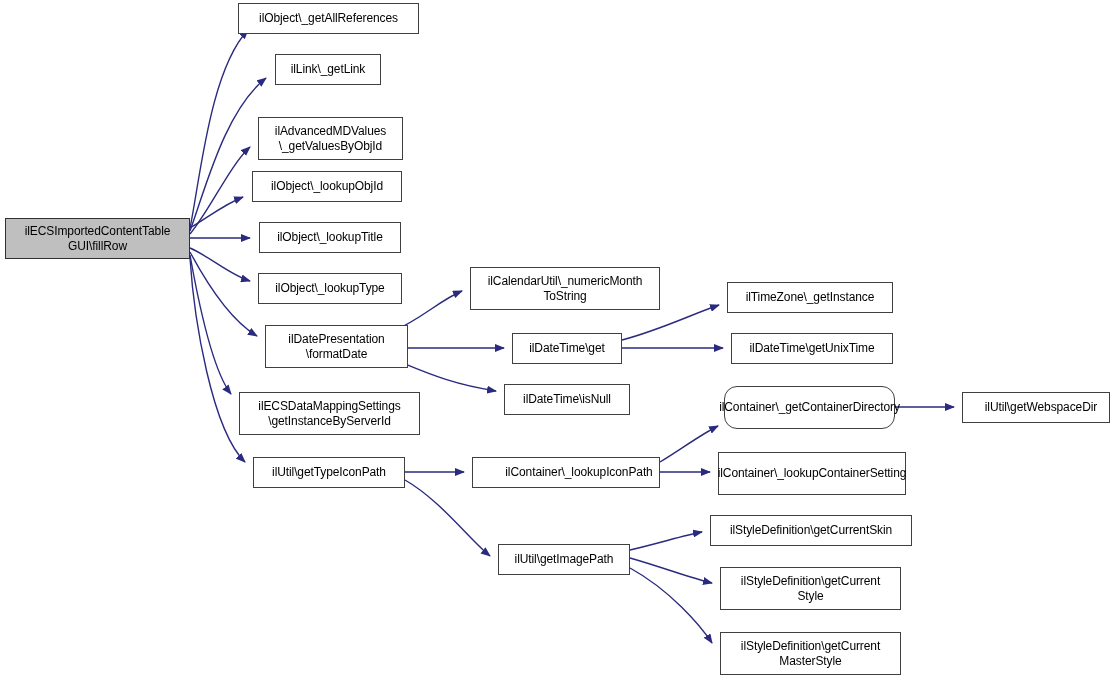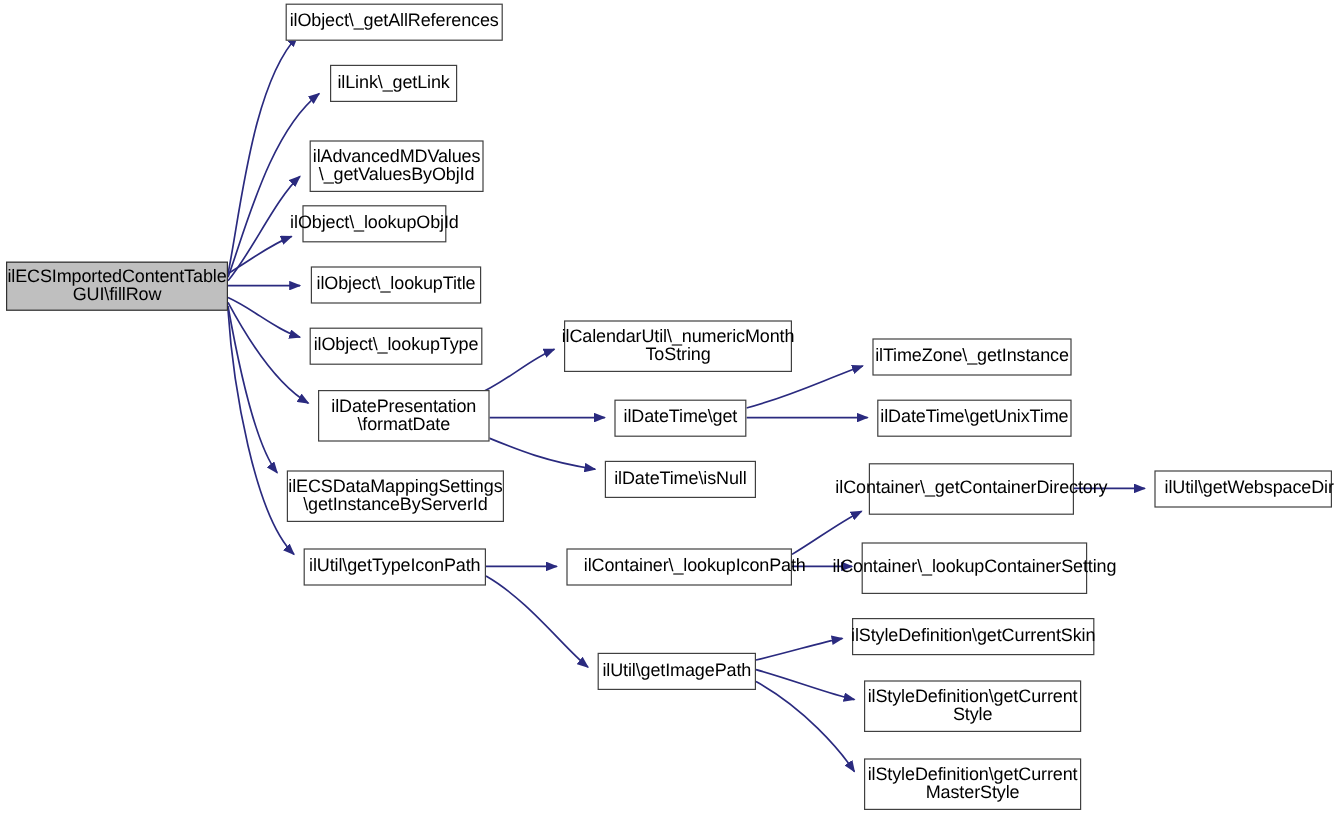--- a/index.html
+++ b/index.html
@@ -26,21 +26,21 @@
   .node {
     position: absolute;
     box-sizing: border-box;
     border: 1px solid #404040;
     background: #ffffff;
     color: #000000;
     display: flex;
     align-items: center;
     justify-content: center;
     text-align: center;
-    font-size: 15px;
+    font-size: 12px;
     line-height: 14.5px;
     letter-spacing: -0.1px;
     white-space: pre-line;
     z-index: 2;
   }
   .node.root {
     background: #bfbfbf;
     border-color: #303030;
   }
 </style>
@@ -79,37 +79,37 @@
         <path d="M 630,568 C 670,590 700,625 712,643" fill="none" stroke="#2a2a7f" stroke-width="1.4" marker-end="url(#arrowhead)"></path>
       </g>
   </svg>
   <div id="nodes-group">
       <div class="node root" style="left: 5px; top: 218px; width: 185px; height: 41px;">ilECSImportedContentTable
 GUI\fillRow</div>
       <div class="node" style="left: 238px; top: 3px; width: 181px; height: 31px;">ilObject\_getAllReferences</div>
       <div class="node" style="left: 275px; top: 54px; width: 106px; height: 31px;">ilLink\_getLink</div>
       <div class="node" style="left: 258px; top: 105px; width: 145px; height: 43px; margin-top: 12px;">ilAdvancedMDValues
 \_getValuesByObjId</div>
-      <div class="node" style="left: 252px; top: 171px; width: 120px; height: 31px;">ilObject\_lookupObjId</div>
+      <div class="node" style="left: 252px; top: 171px; width: 150px; height: 31px;">ilObject\_lookupObjId</div>
       <div class="node" style="left: 259px; top: 222px; width: 142px; height: 31px;">ilObject\_lookupTitle</div>
       <div class="node" style="left: 258px; top: 273px; width: 144px; height: 31px;">ilObject\_lookupType</div>
       <div class="node" style="left: 265px; top: 325px; width: 143px; height: 43px;">ilDatePresentation
 \formatDate</div>
       <div class="node" style="left: 239px; top: 392px; width: 181px; height: 43px;">ilECSDataMappingSettings
 \getInstanceByServerId</div>
       <div class="node" style="left: 253px; top: 457px; width: 152px; height: 31px;">ilUtil\getTypeIconPath</div>
       <div class="node" style="left: 470px; top: 267px; width: 190px; height: 43px;">ilCalendarUtil\_numericMonth
 ToString</div>
       <div class="node" style="left: 512px; top: 333px; width: 110px; height: 31px;">ilDateTime\get</div>
       <div class="node" style="left: 504px; top: 384px; width: 126px; height: 31px;">ilDateTime\isNull</div>
       <div class="node" style="left: 472px; top: 457px; width: 188px; height: 31px; padding-left: 26px;">ilContainer\_lookupIconPath</div>
       <div class="node" style="left: 498px; top: 544px; width: 132px; height: 31px;">ilUtil\getImagePath</div>
       <div class="node" style="left: 727px; top: 282px; width: 166px; height: 31px;">ilTimeZone\_getInstance</div>
       <div class="node" style="left: 731px; top: 333px; width: 162px; height: 31px;">ilDateTime\getUnixTime</div>
-      <div class="node" style="left: 724px; top: 386px; width: 171px; height: 43px;">ilContainer\_getContainerDirectory</div>
+      <div class="node" style="left: 724px; top: 386px; width: 171px; height: 43px; border-radius: 13px;">ilContainer\_getContainerDirectory</div>
       <div class="node" style="left: 718px; top: 452px; width: 188px; height: 43px;">ilContainer\_lookupContainerSetting</div>
       <div class="node" style="left: 962px; top: 392px; width: 148px; height: 31px; padding-left: 10px;">ilUtil\getWebspaceDir</div>
       <div class="node" style="left: 710px; top: 515px; width: 202px; height: 31px;">ilStyleDefinition\getCurrentSkin</div>
       <div class="node" style="left: 720px; top: 567px; width: 181px; height: 43px;">ilStyleDefinition\getCurrent
 Style</div>
       <div class="node" style="left: 720px; top: 632px; width: 181px; height: 43px;">ilStyleDefinition\getCurrent
 MasterStyle</div>
     </div>
 </div>
 

